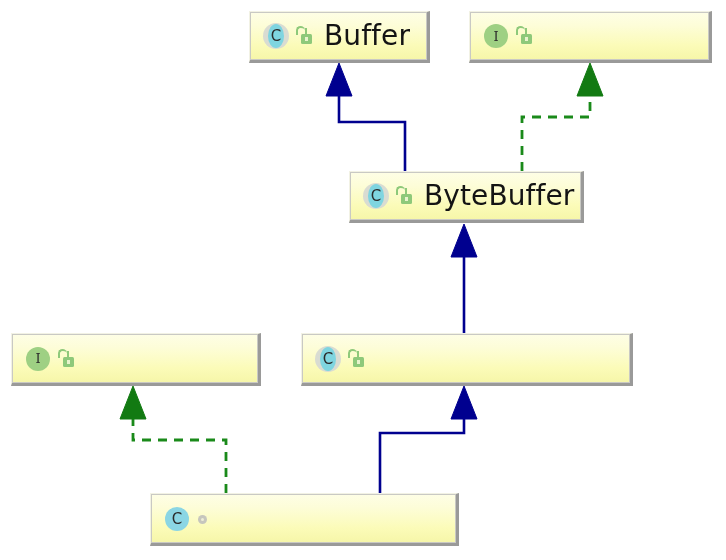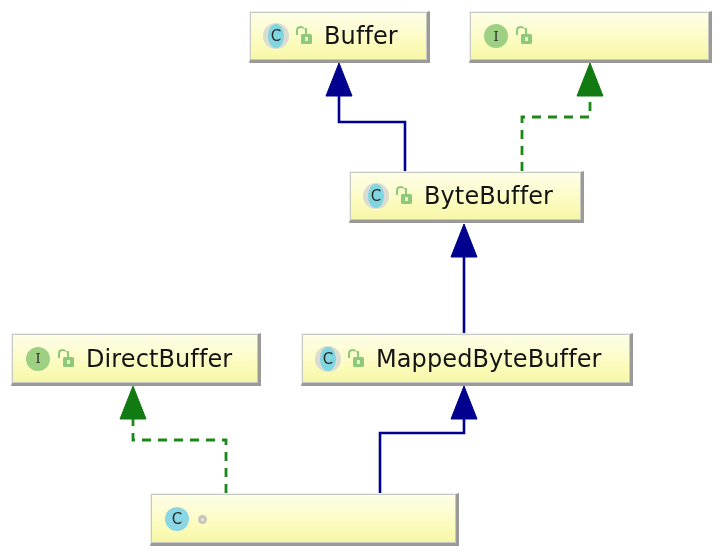--- a/index.html
+++ b/index.html
@@ -37,21 +37,21 @@
     box-shadow: 0 0 0 1px #c9c9c4 inset;
   }
   .node-inner {
     display: flex;
     align-items: center;
     padding: 0 14px 0 13px;
     width: 100%;
     height: 100%;
   }
   .node-label {
-    font-size: 24px;
+    font-size: 28px;
     color: #141414;
     line-height: 1;
     white-space: nowrap;
     letter-spacing: 0.1px;
   }
 
   
   .stereo-icon {
     position: relative;
     width: 26px;
@@ -255,37 +255,35 @@
     <div class="node-inner">
       <span class="stereo-icon icon-iface">
         <span class="disc"></span>
         <span class="glyph">I</span>
       </span>
       <span class="vis-icon vis-public">
         <span class="shackle"></span>
           <span class="body"></span>
           <span class="keyhole"></span>
       </span>
-      <span class="node-label">DirectBuffer</span>
     </div>
   </div>
 
   <div class="uml-node" id="node-mappedbytebuffer" style="left: 301px; top: 333px; width: 332px; height: 53px;">
     <div class="node-inner">
       <span class="stereo-icon icon-class">
         <span class="ring"></span>
           <span class="pill"></span>
         <span class="glyph">C</span>
       </span>
       <span class="vis-icon vis-public">
         <span class="shackle"></span>
           <span class="body"></span>
           <span class="keyhole"></span>
       </span>
-      <span class="node-label">MappedByteBuffer</span>
     </div>
   </div>
 
   <div class="uml-node" id="node-directbytebuffer" style="left: 150px; top: 493px; width: 309px; height: 53px;">
     <div class="node-inner">
       <span class="stereo-icon icon-class flat">
         <span class="ring"></span>
           <span class="pill"></span>
         <span class="glyph">C</span>
       </span>

